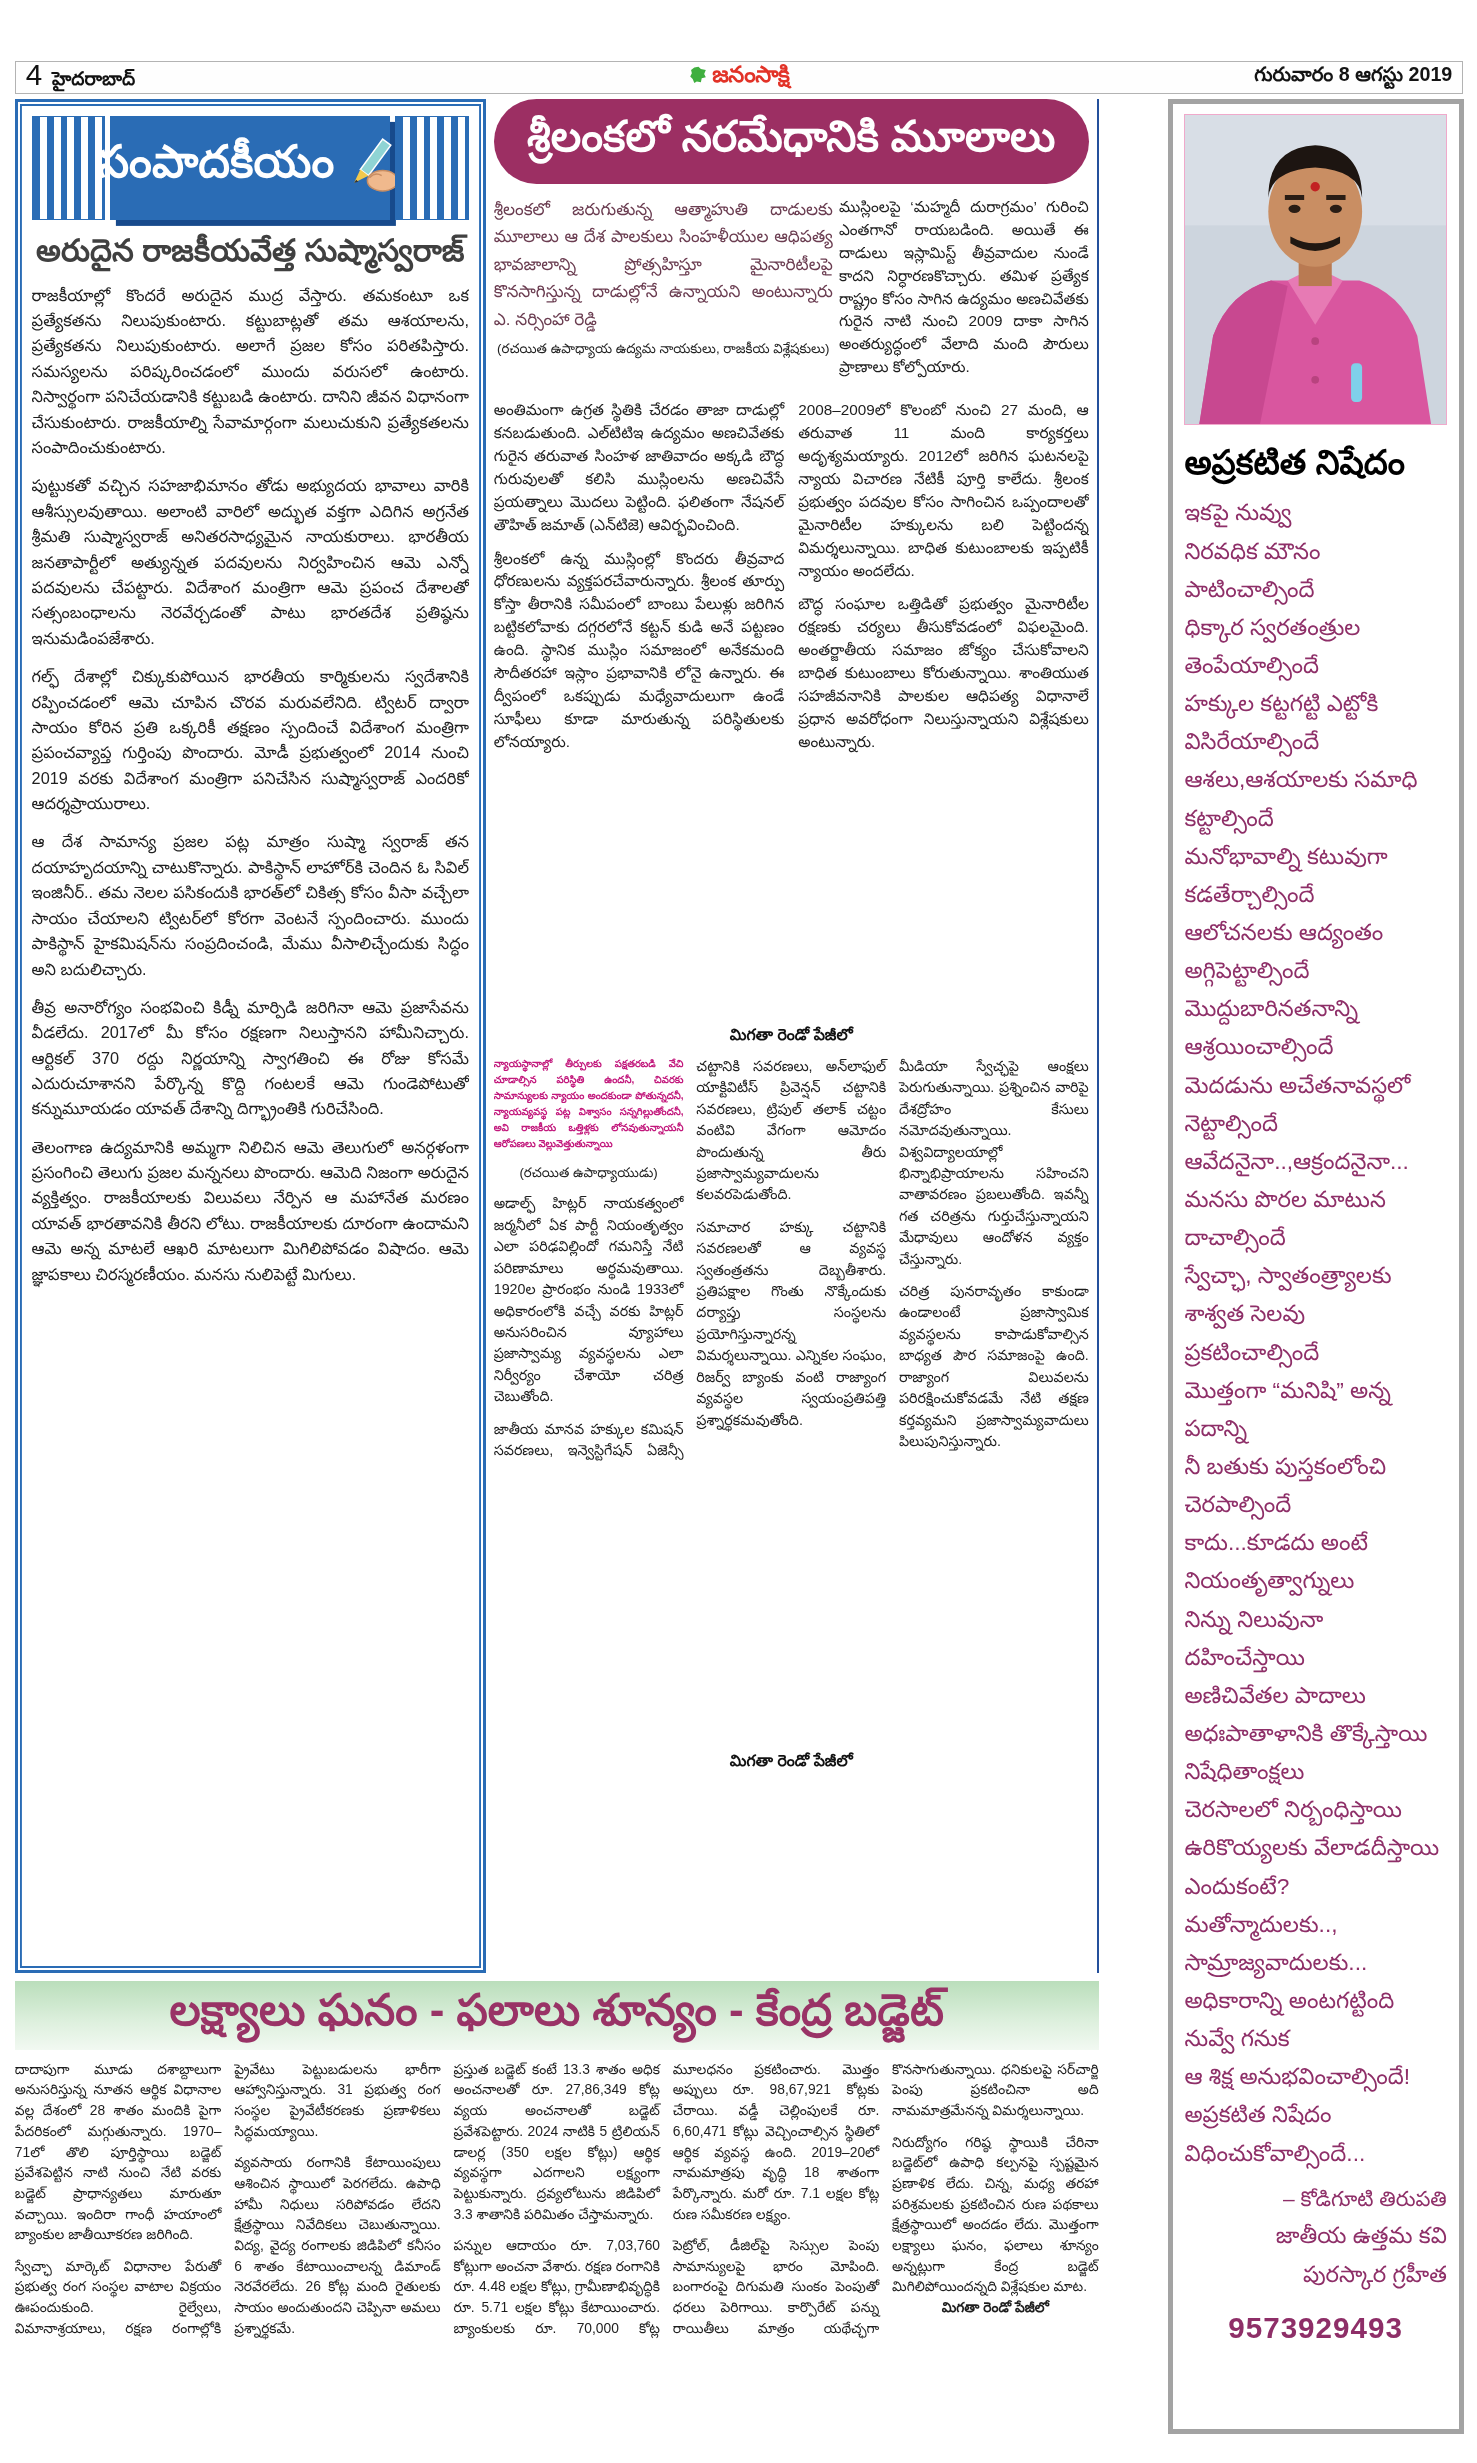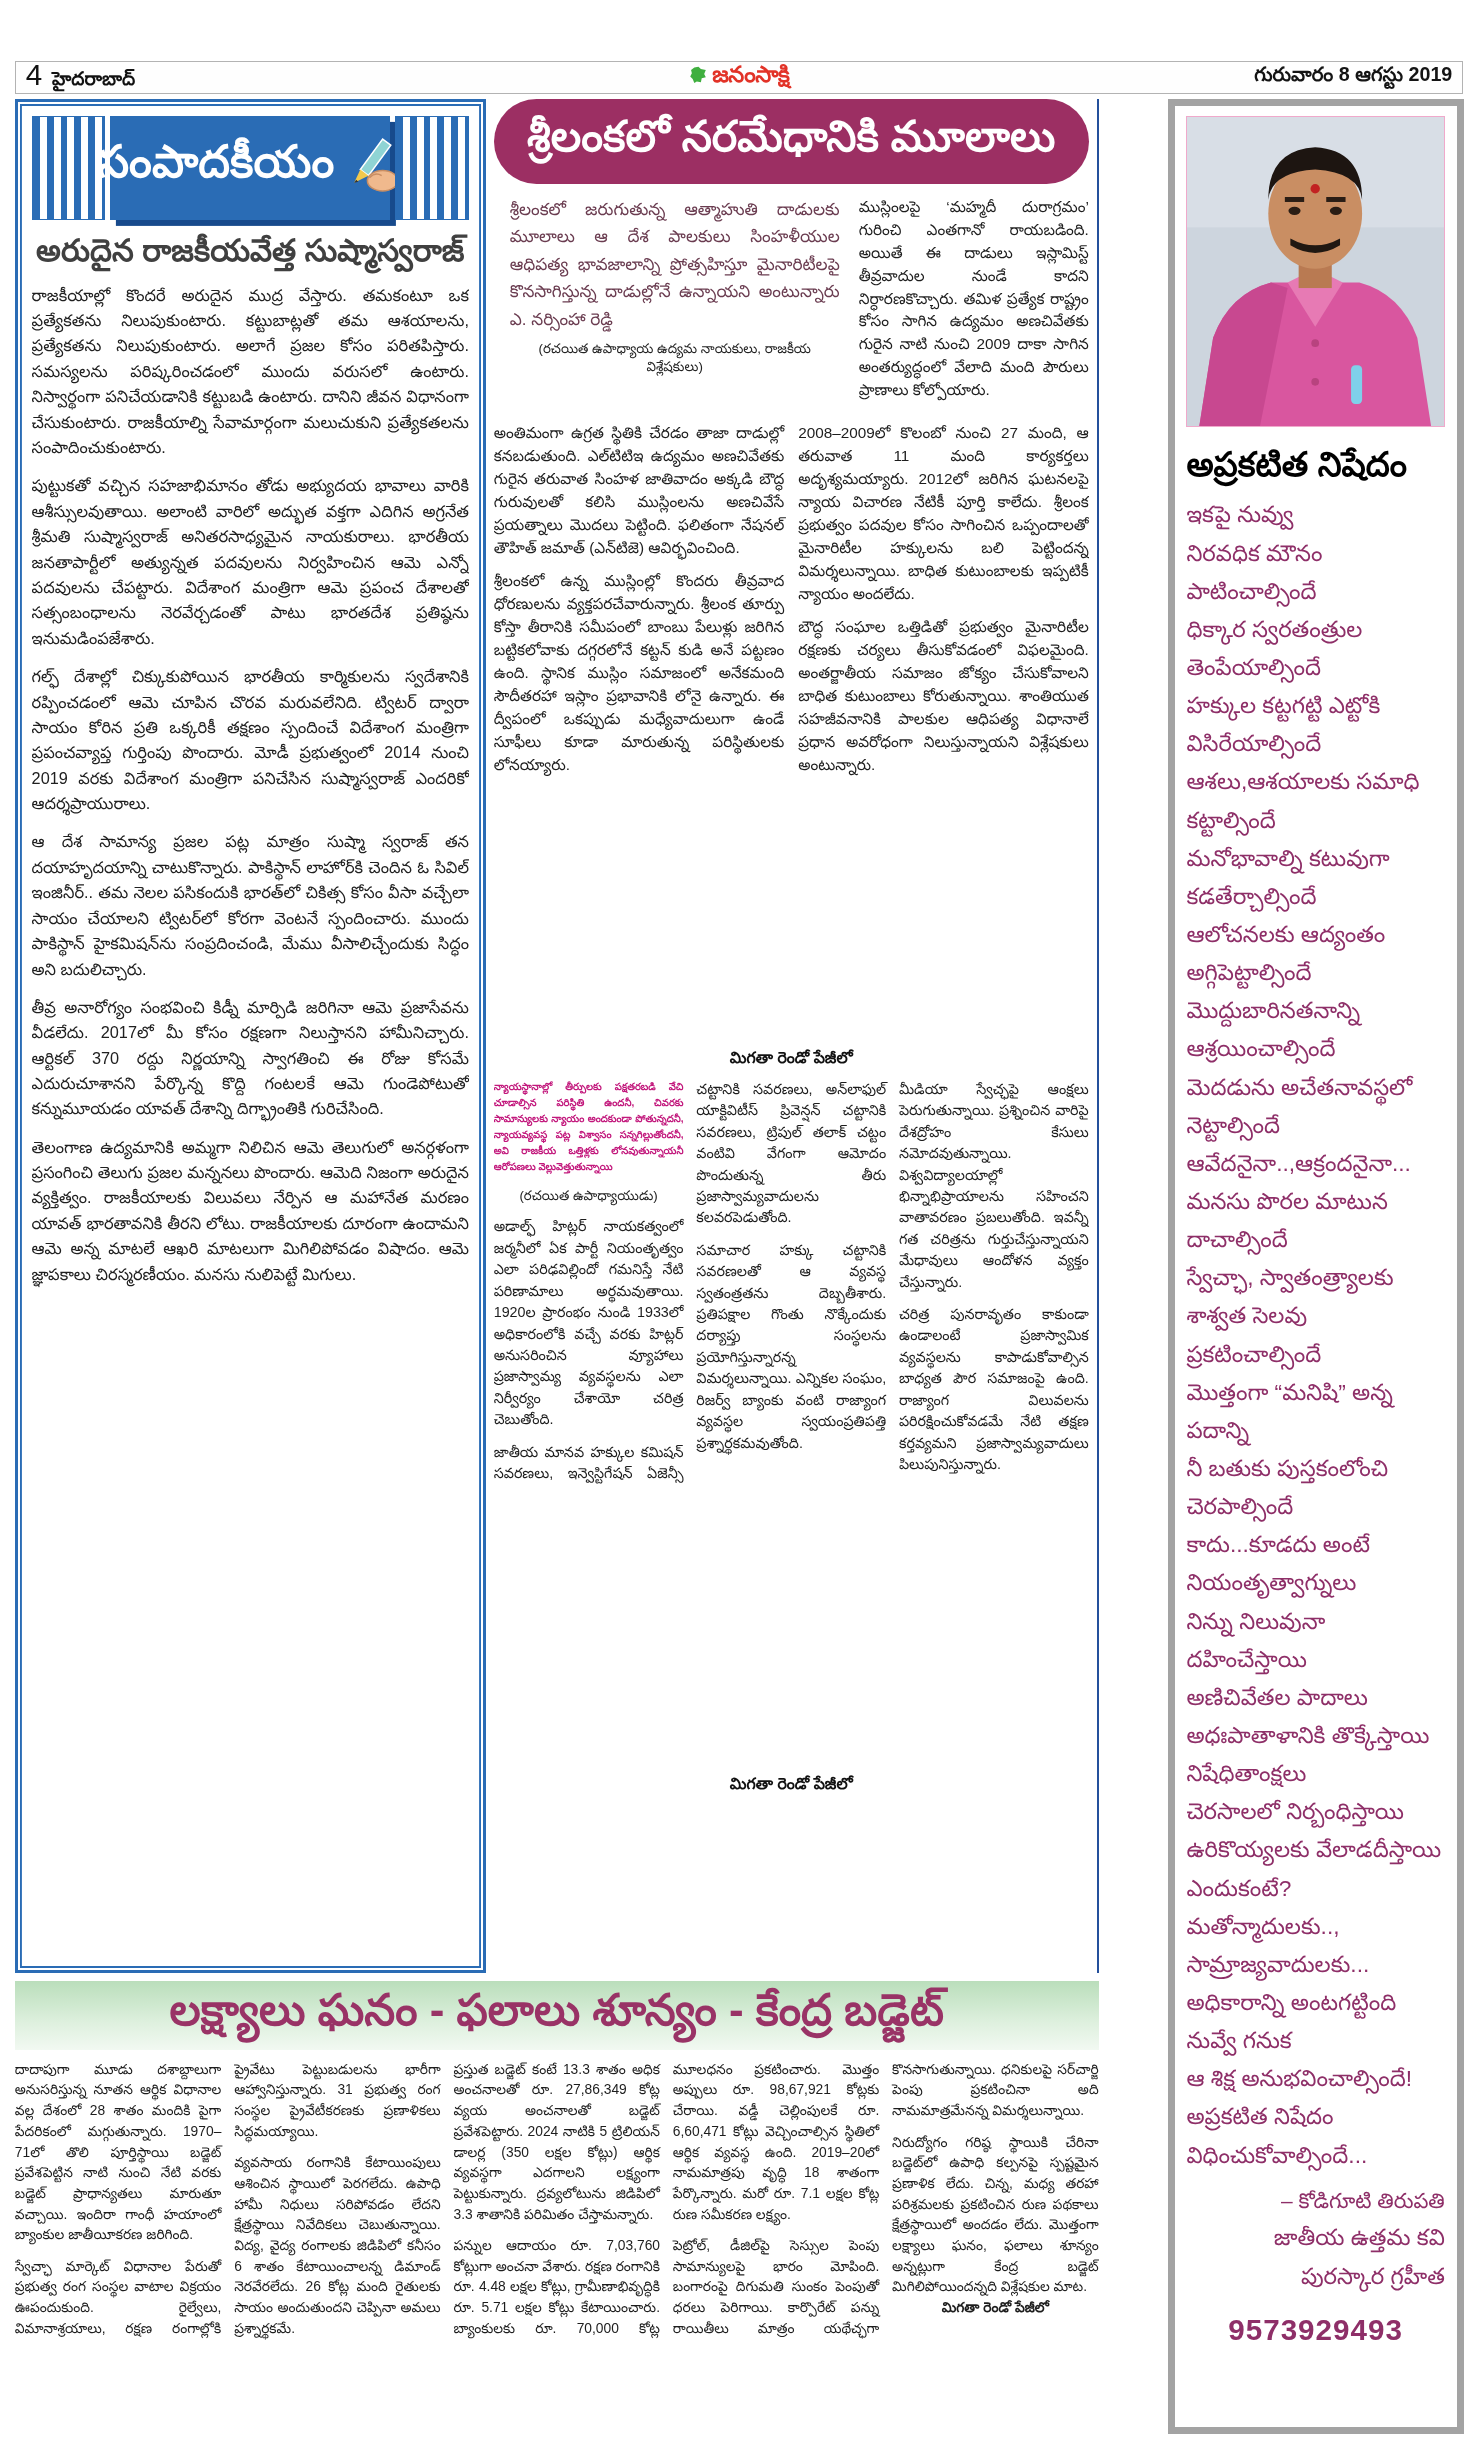--- a/index.html
+++ b/index.html
@@ -50,21 +50,21 @@
   .middle {
     grid-column:2; grid-row:1; overflow:hidden;
     border-right:2px solid #24509c; padding-right:7.9px;
     display:flex; flex-direction:column;
   }
   .a1-band {
     background:#9c2f63; border-radius:47px; height:85px; flex:none;
     display:flex; align-items:center; justify-content:center; margin-bottom:11.8px;
   }
   .a1-band span { color:#fff; font-size:43px; font-weight:700; }
-  .a1-top { display:flex; gap:19px; margin-bottom:9.9px;margin-left:16px; }
+  .a1-top { display:flex; gap:6px; margin-bottom:9.9px; }
   .a1-left { width:57%; }
   .a1-standfirst { color:#6a3c50; font-size:17px; line-height:1.62; margin:0 0 7.9px; font-weight:500; text-align:justify; }
   .a1-byline { font-size:13.3px; color:#222; margin:0; text-align:center; }
   .a1-sidecol { flex:1; font-size:15.3px; line-height:1.5; text-align:justify; max-height:246px; overflow:hidden; }
   .a1-sidecol p { margin:0 0 9.9px; }
   .a1-body { column-count:2; column-gap:13.8px; font-size:15.3px; line-height:1.5; text-align:justify; height:621px; overflow:hidden; }
   .a1-body p, .a2-body p, .budget-cols p { margin:0 0 10.8px; }
   .continuation { text-align:center; font-weight:700; font-size:15.8px; color:#111; margin:5.9px 0 7.9px; flex:none; }
 
   .a2-band {
@@ -72,21 +72,21 @@
     height:85px; flex:none; display:flex; align-items:center; justify-content:center; margin:9.9px 0 11.8px;
   }
   .a2-band span { color:#ec3a9f; font-size:41px; font-weight:700; }
   .a2-body { column-count:3; column-gap:12.8px; font-size:14.3px; line-height:1.5; text-align:justify; height:690px; overflow:hidden; }
   .a2-standfirst { color:#c2187c; font-size:10px; line-height:1.6; margin:0 0 7.9px; font-weight:700; text-align:justify; }
   .a2-byline { text-align:center; font-size:13.3px; margin:0 0 9.9px; color:#222; }
 
   
   .poem {
     grid-column:3; grid-row:1 / span 2; margin-left:61px; width:296px; height:2335px;
-    border:7px solid #a3a3a3; padding:9.9px 11.8px; overflow:hidden; background:#fff;
+    border:5px solid #a3a3a3; padding:9.9px 11.8px; overflow:hidden; background:#fff;
   }
   .photo { height:311px; border:1px solid #f0a9cb; background:#c9d2dc; overflow:hidden; }
   .photo svg { width:100%; height:100%; display:block; }
   .poem-title { font-size:34px; font-weight:700; color:#000; margin:17.7px 0 11.8px; line-height:1.15; }
   .poem-lines div { font-size:22.7px; color:#8e2f68; line-height:1.68; }
   .poem-author { text-align:right; font-size:21px; font-weight:400; color:#8e2f68; margin-top:15.8px; }
   .poem-credits div { text-align:right; font-size:22.7px; color:#8e2f68; line-height:1.7; }
   .poem-phone { text-align:center; font-size:29.6px; font-weight:700; color:#8e2f68; margin-top:17.7px; letter-spacing:1px; }
 
   

